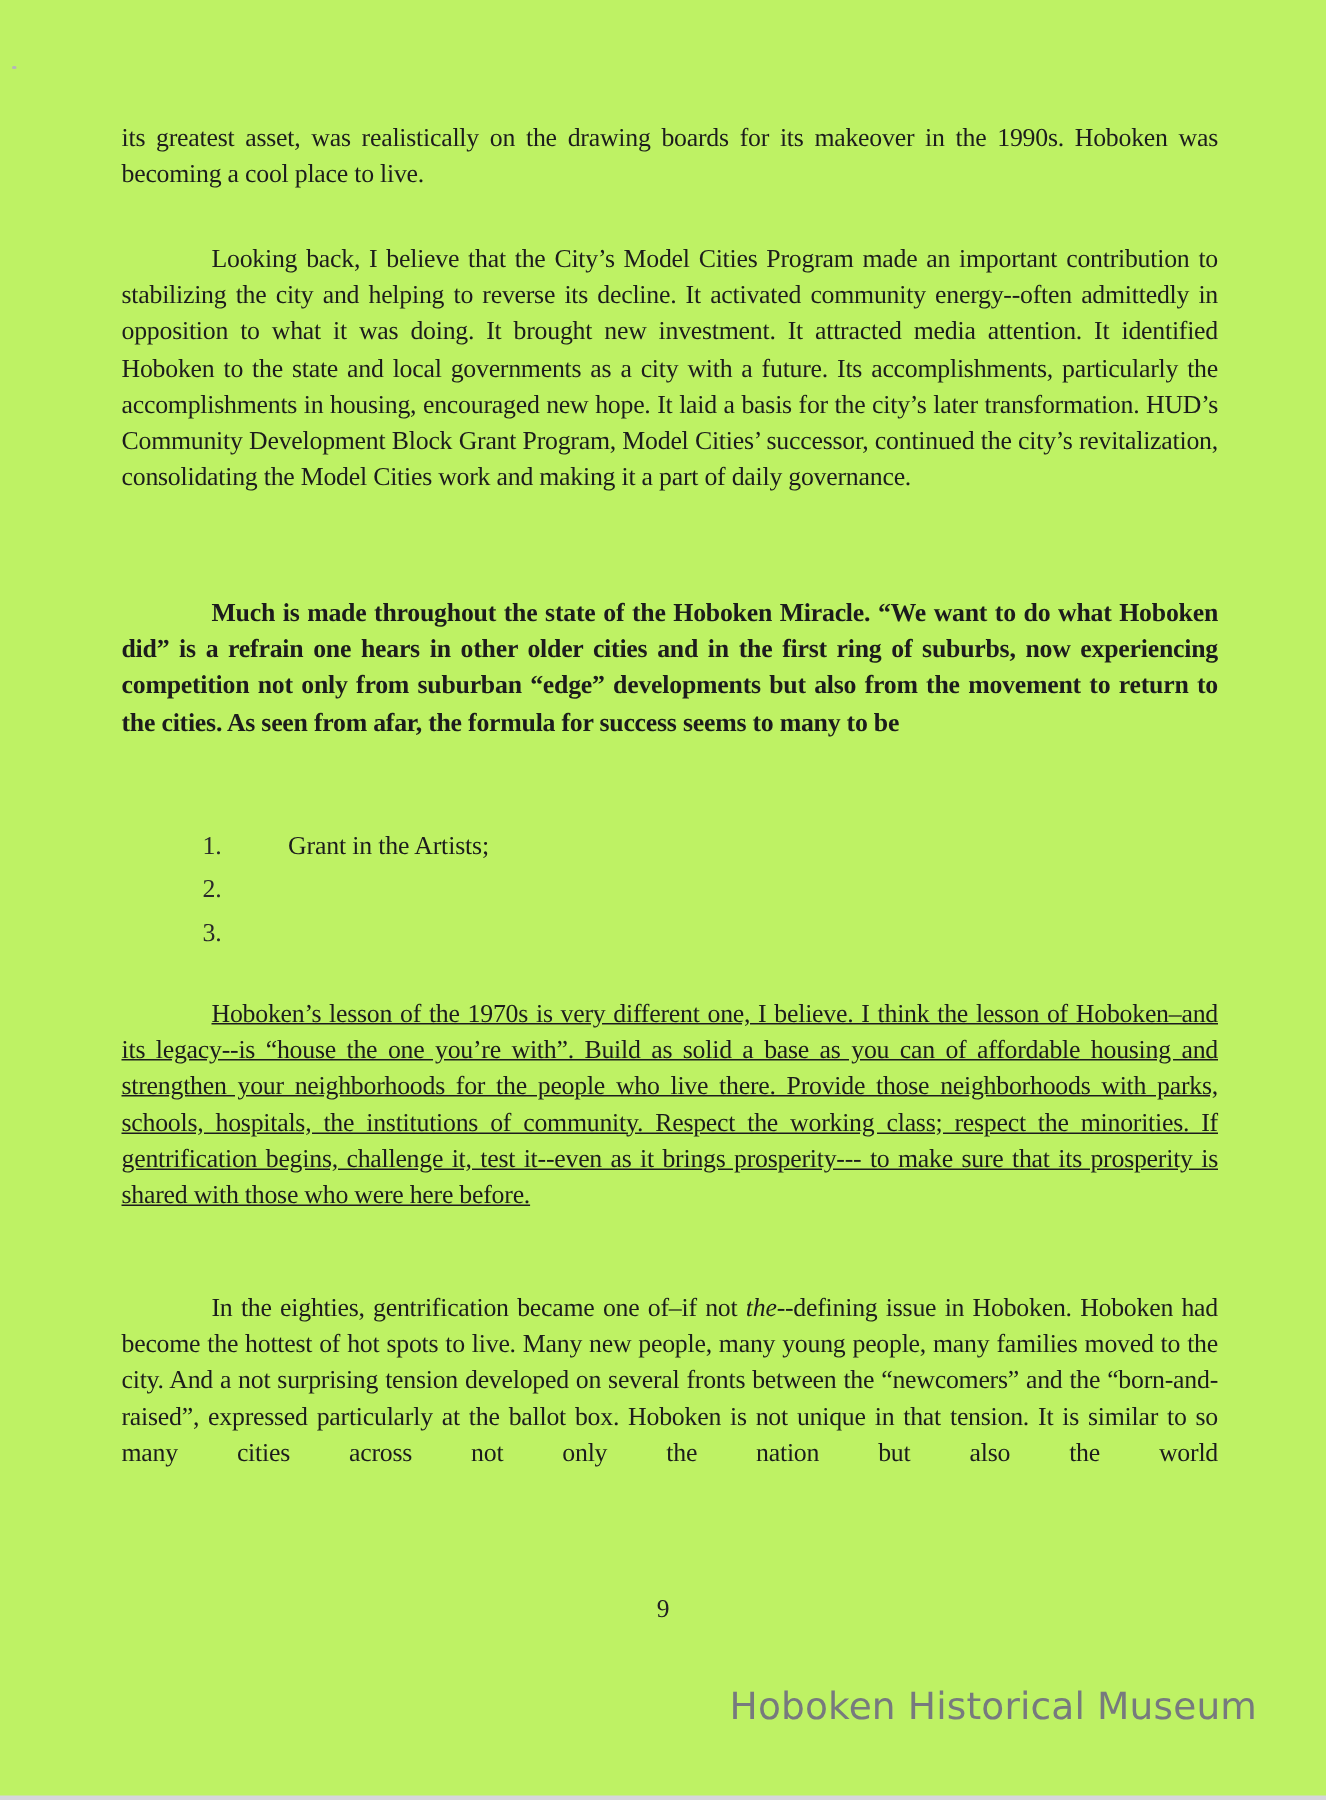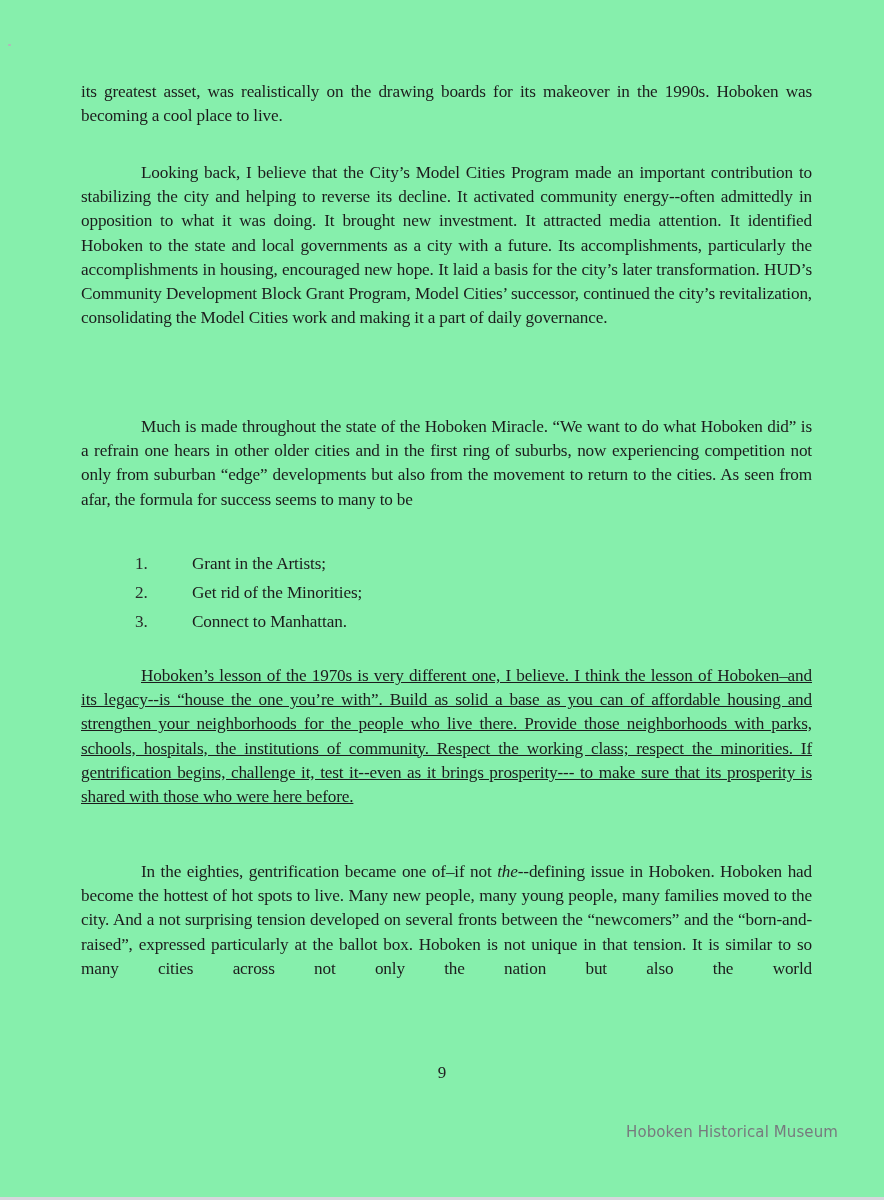--- a/index.html
+++ b/index.html
@@ -12,21 +12,21 @@
       background: #f8f8fc;
       position: relative;
       overflow: hidden;
       font-family: "Liberation Serif", serif;
       color: #1c1c1c;
     }
     .page {
       position: absolute;
       left: 0; top: 0;
       width: 884px; height: 1200px;
-      background: #86efac;
+      background: #bef264;
     }
     .text-block {
       position: absolute;
       left: 81px;
       width: 731px;
       font-size: 17.2px;
       line-height: 24.2px;
       text-align: justify;
       letter-spacing: -0.15px;
     }
@@ -34,21 +34,21 @@
       margin: 0;
     }
     .indent {
       text-indent: 60px;
     }
     .last-line-full {
       text-align-last: justify;
     }
     #para0 { top: 80px; }
     #para1 { top: 161px; }
-    #para2 { top: 415px; }
+    #para2 { top: 397px; font-weight: bold; }
     #list  { top: 550px; left: 135px; width: 400px; }
     #para3 { top: 664px; text-decoration: underline; }
     #para4 { top: 860px; }
     .list-item {
       display: flex;
       font-size: 17.2px;
       line-height: 28.8px;
       letter-spacing: -0.1px;
     }
     .list-num {
@@ -62,21 +62,21 @@
       width: 24px;
       text-align: center;
       font-size: 17px;
       color: #222;
     }
     .watermark {
       position: absolute;
       top: 1123px;
       right: 46px;
       font-family: "DejaVu Sans", sans-serif;
-      font-size: 15px;
+      font-size: 25px;
       color: #777a7e;
       letter-spacing: 0.1px;
     }
     .bottom-edge {
       position: absolute;
       left: 0; bottom: 0;
       width: 884px; height: 3px;
       background: #d6d6dc;
     }
     .speck {
@@ -106,25 +106,23 @@
     <p class="indent">Much is made throughout the state of the Hoboken Miracle.  “We want to do what Hoboken did” is a refrain one hears in other older cities and in the first ring of suburbs, now experiencing competition not only from suburban “edge” developments but also from the movement to return to the cities.  As seen from afar, the formula for success seems to many to be</p>
   </div>
 
   <div class="text-block" id="list">
     <div class="list-item">
       <span class="list-num">1.</span>
       <span>Grant in the Artists;</span>
     </div>
     <div class="list-item">
       <span class="list-num">2.</span>
-      <span>Get rid of the Minorities;</span>
     </div>
     <div class="list-item">
       <span class="list-num">3.</span>
-      <span>Connect to Manhattan.</span>
     </div>
   </div>
 
   <div class="text-block" id="para3">
     <p class="indent">Hoboken’s lesson of the 1970s is very different one, I believe.  I think the lesson of Hoboken–and its legacy--is “house the one you’re with”.  Build as solid a base as you can of affordable housing and  strengthen your neighborhoods for the people who live there.  Provide those neighborhoods with parks, schools, hospitals, the institutions of community.   Respect the working class; respect the minorities.  If gentrification begins, challenge it, test it--even as it brings prosperity--- to make sure that its prosperity is shared with those who were here before.</p>
   </div>
 
   <div class="text-block" id="para4">
     <p class="indent last-line-full"><span>In the eighties, gentrification became one of–if not </span><em>the</em><span>--defining issue in Hoboken.  Hoboken had become the hottest of hot spots to live.  Many new people, many young people, many families moved to the city.  And a not surprising tension developed on several fronts between the “newcomers” and the “born-and-raised”, expressed particularly at the ballot box.  Hoboken is not unique in that tension.  It is similar to so many cities across not only the nation but also the world</span></p>
   </div>

